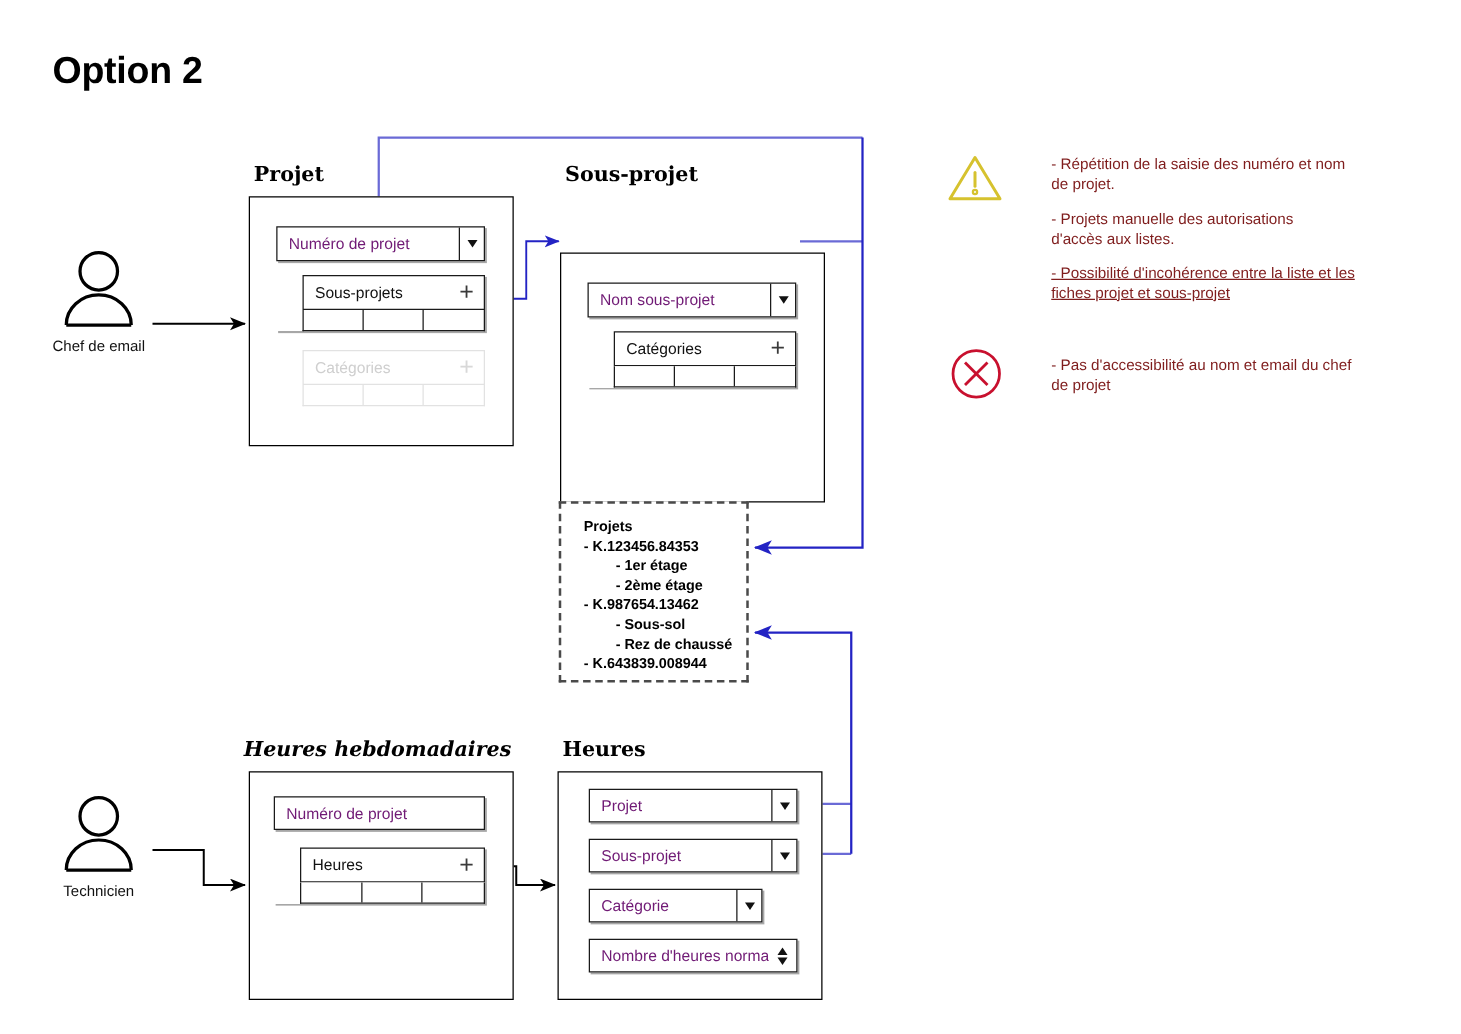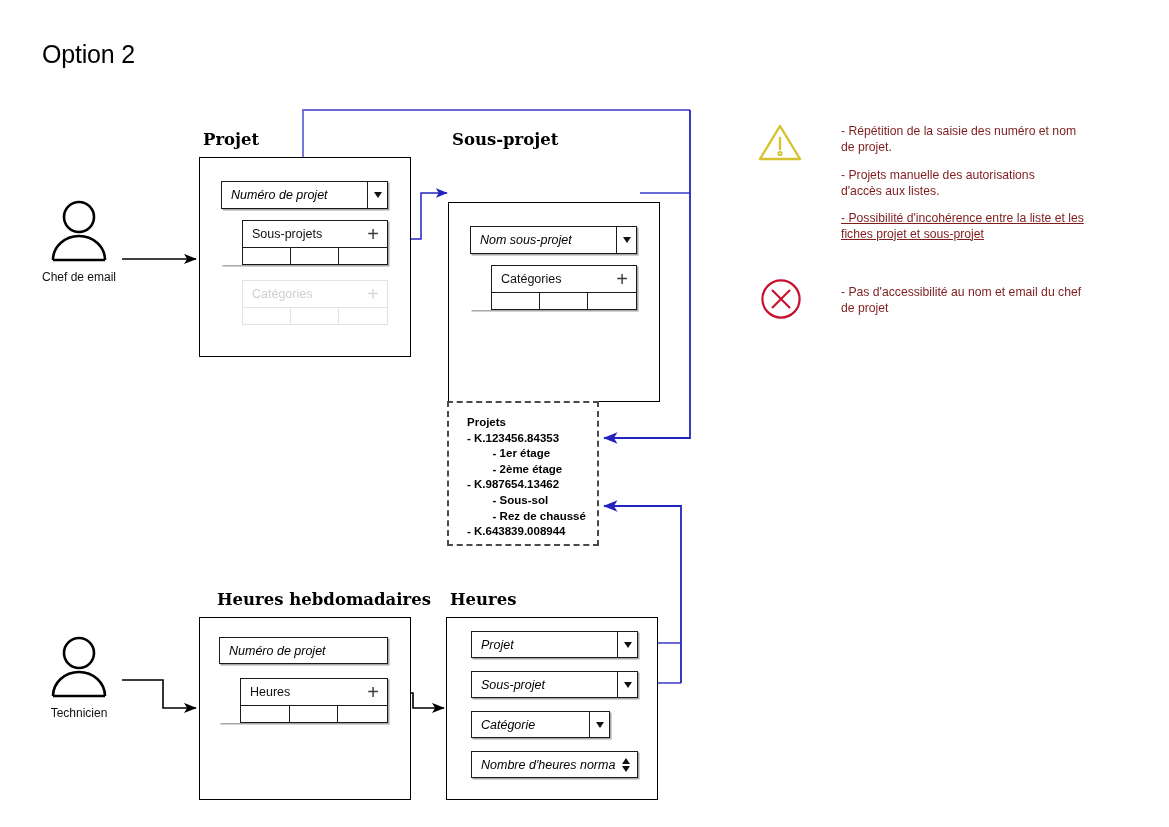--- a/index.html
+++ b/index.html
@@ -16,22 +16,22 @@
     width: 1169px;
     height: 827px;
     overflow: hidden;
     background: #ffffff;
   }
   .abs { position: absolute; }
 
   
   .page-title {
     left: 42px; top: 40px;
-    font-size: 25px;
-    font-weight: normal;
+    font-size: 30px;
+    font-weight: bold;
     letter-spacing: -0.2px;
     color: #000;
   }
 
   
   .section-title {
     font-size: 16.5px;
     font-weight: bold;
     font-family: "DejaVu Serif", "Liberation Serif", serif;
     color: #000;
@@ -54,24 +54,23 @@
     display: flex;
     align-items: stretch;
     box-shadow: 1.5px 1.5px 0 rgba(60,60,60,0.45);
   }
   .field .fld-label {
     flex: 1 1 auto;
     display: flex;
     align-items: center;
     padding-left: 9px;
     font-size: 12.5px;
-    color: #000000;
+    color: #701a75;
     white-space: nowrap;
     overflow: hidden;
-    font-style: italic;
   }
   .field .caret {
     flex: 0 0 auto;
     width: 19px;
     border-left: 1.2px solid #1a1a1a;
     display: flex;
     align-items: center;
     justify-content: center;
   }
   .field .caret.noline { border-left: none; width: 22px; }
@@ -307,21 +306,21 @@
     <div class="dashed-list">Projets
 - K.123456.84353
         - 1er étage
         - 2ème étage
 - K.987654.13462
         - Sous-sol
         - Rez de chaussé
 - K.643839.008944</div>
   </div>
 
-  <div class="abs section-title" style="left:217px; top:590px;">Heures hebdomadaires</div>
+  <div class="abs section-title" style="left:195px; top:590px;font-style:italic;">Heures hebdomadaires</div>
   <div class="abs form-box" style="left:199px; top:617px; width:212px; height:183px;">
 
     <div class="field" style="left:19px; top:19px; width:169px; height:27px;">
       <div class="fld-label">Numéro de projet</div>
     </div>
 
     <div class="gridwidget" style="left:19px; top:60px; width:169px;">
       <div class="gw-head">
         <span class="gw-head-label">Heures</span>
         <span class="gw-plus">+</span>

